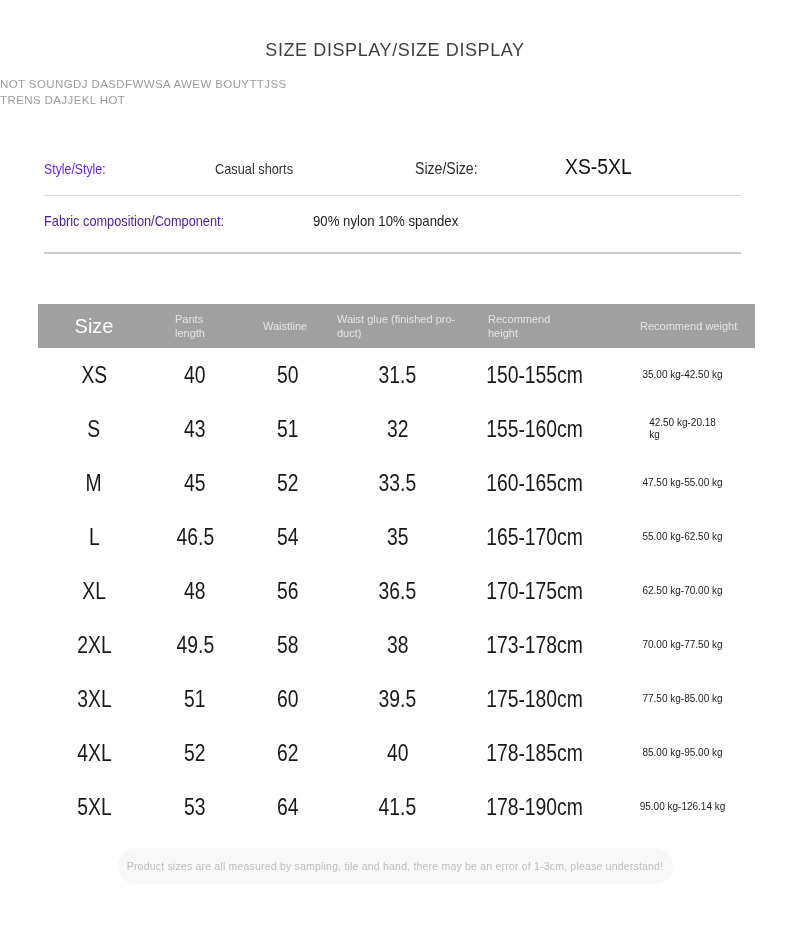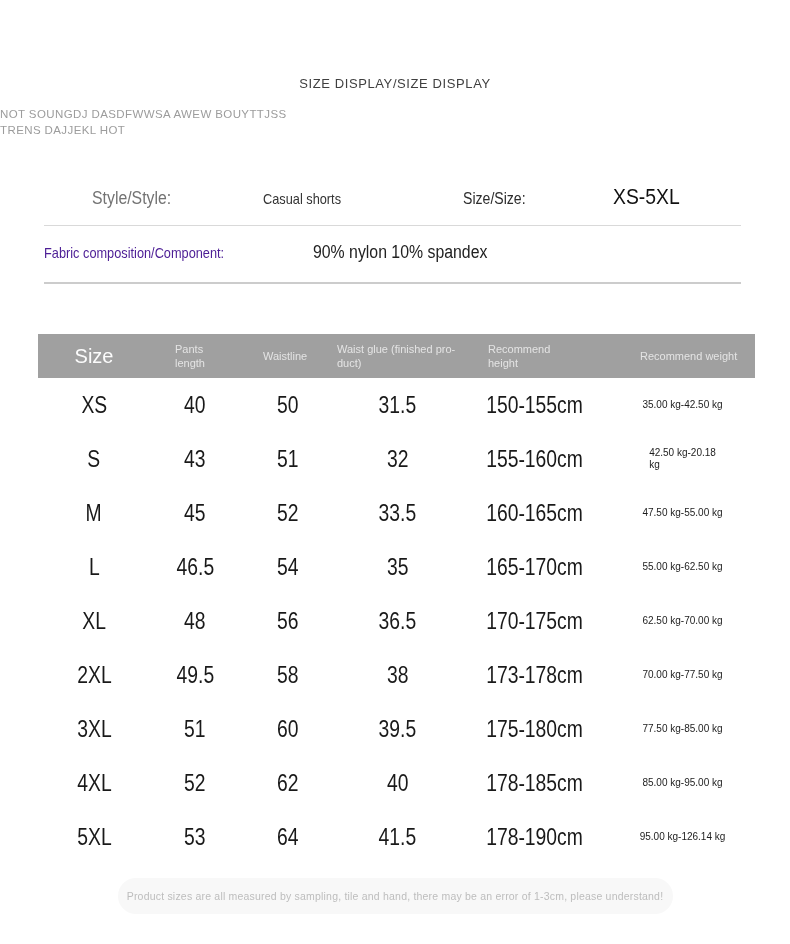--- a/index.html
+++ b/index.html
@@ -7,23 +7,23 @@
     position: relative;
     width: 790px;
     height: 944px;
     background: #ffffff;
     font-family: "Liberation Sans", sans-serif;
     color: #222;
     overflow: hidden;
   }
   
   .title {
-    padding-top: 76px;
+    padding-top: 40px;
     text-align: center;
-    font-size: 13px;
+    font-size: 18px;
     letter-spacing: 0.6px;
     color: #3f3f3f;
     font-weight: 500;
   }
   .subtitle {
     text-align: left;
     font-size: 11.5px;
     line-height: 16px;
     letter-spacing: 0.4px;
     color: #9c9c9c;
@@ -42,26 +42,26 @@
   }
   
   .info-row {
     display: flex;
     align-items: baseline;
     padding-left: 44px;
     height: 32px;
   }
   .info-row.row1 { margin-top: 46px; }
   .info-row.row2 { margin-top: 16px; }
-  .style-lbl  { width: 171px; font-size: 18px; color: #737373; margin-left: 48px; }
+  .style-lbl  { width: 171px; font-size: 14px; color: #6d28d9; }
   .style-val  { width: 200px; font-size: 14.5px; color: #333; }
   .size-lbl   { width: 150px; font-size: 16px; color: #2d2d2d; }
   .size-val   { font-size: 22px; color: #111; font-weight: 500; }
   .fabric-lbl { width: 269px; font-size: 14.5px; color: #4c1d95; }
-  .fabric-val { font-size: 18px; color: #222; }
+  .fabric-val { font-size: 15px; color: #222; }
   .divider {
     margin-left: 44px;
     width: 697px;
     height: 1px;
     background: #d9d9d9;
   }
   .divider.d1 { margin-top: 9px; }
   .divider.d2 { margin-top: 8px; height: 2px; background: #cccccc; }
   
   .thead, .trow {

